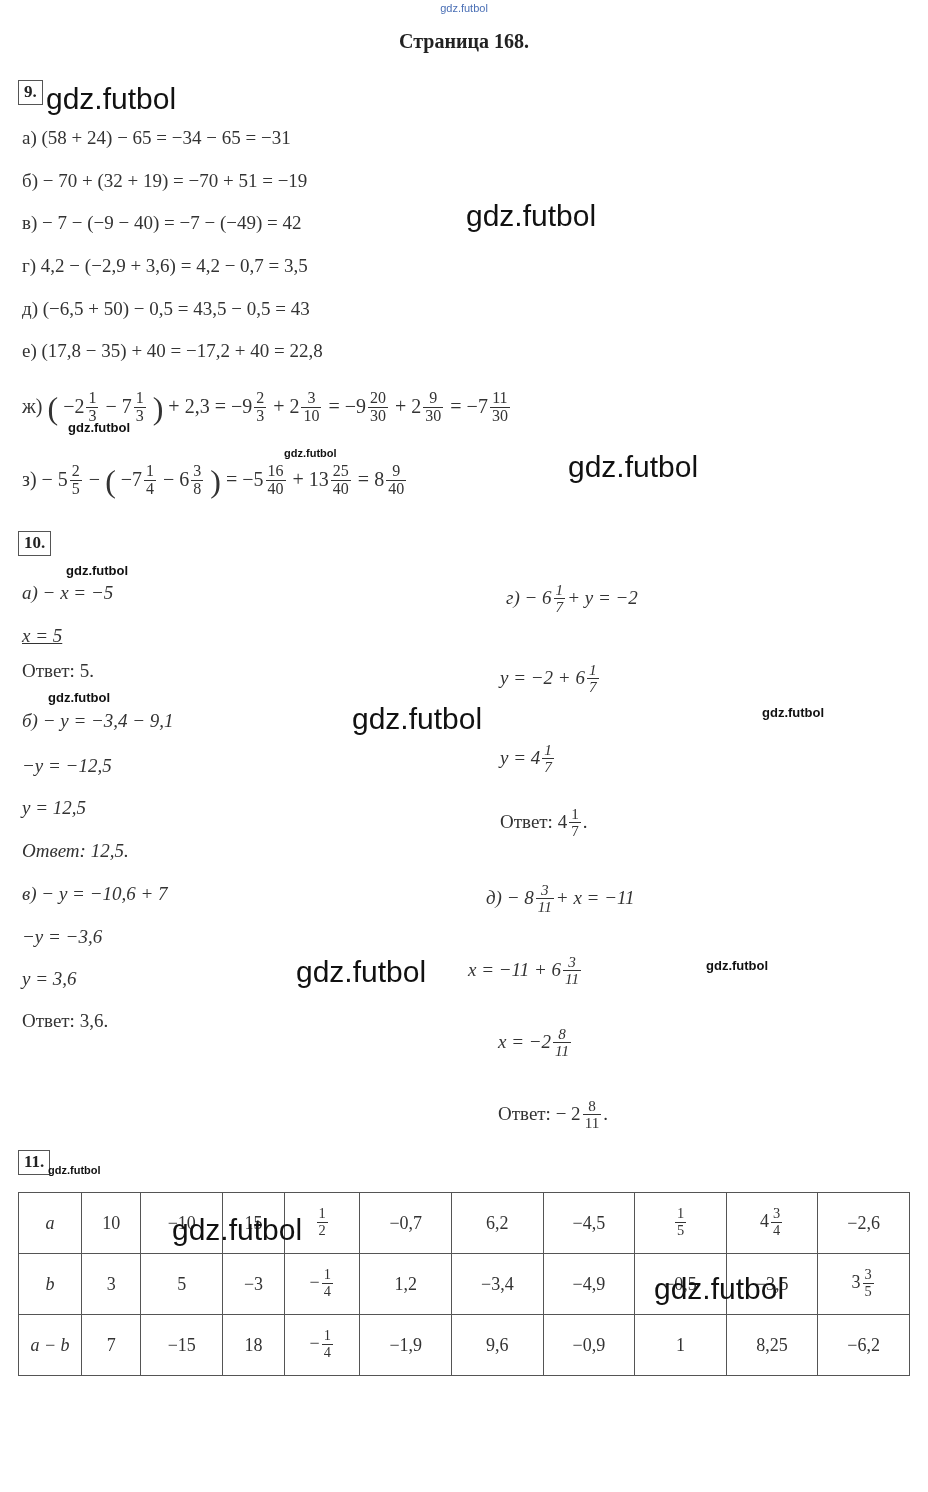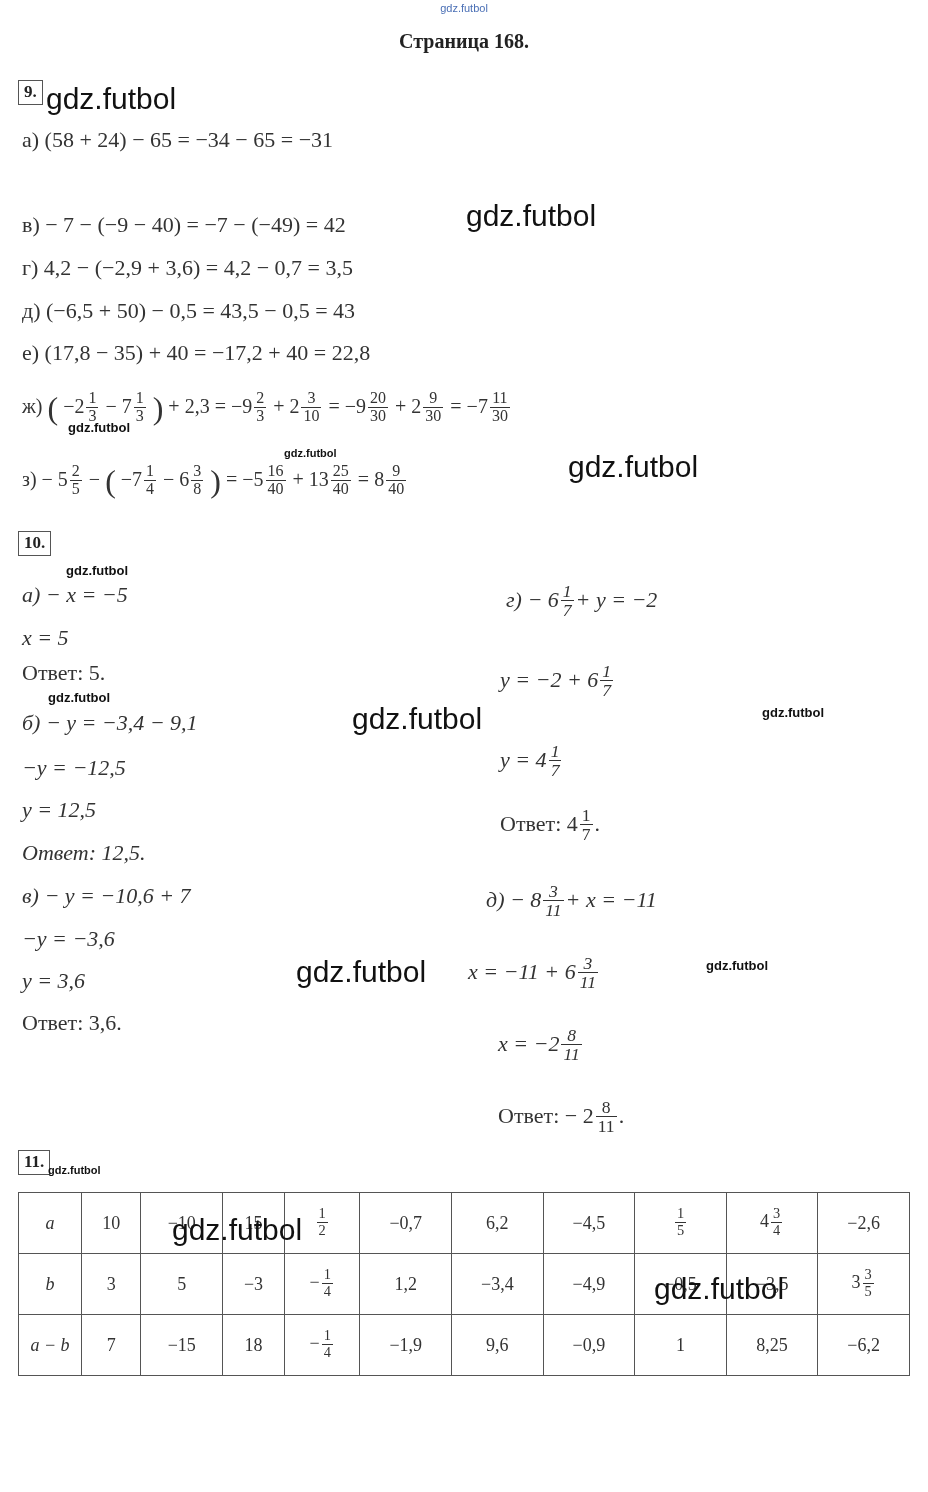--- a/index.html
+++ b/index.html
@@ -44,21 +44,21 @@
     position: absolute;
     border: 1px solid #555;
     padding: 1px 5px 2px 5px;
     font-weight: bold;
     font-size: 17px;
     color: #222;
     background: #fff;
   }
   .line {
     position: absolute;
-    font-size: 22px;
+    font-size: 19px;
     white-space: nowrap;
     color: #333;
   }
   .wm {
     position: absolute;
     font-family: "Liberation Sans", sans-serif;
     color: #111;
     white-space: nowrap;
     z-index: 5;
   }
@@ -106,20 +106,21 @@
 <div class="page">
 
   <div class="top-wm">gdz.futbol</div>
 
   <div class="page-title">Страница 168.</div>
 
   <div class="task-num" style="left:18px; top:80px;">9.</div>
   <div class="wm big" style="left:46px; top:82px;">gdz.futbol</div>
 
   <div class="line" style="left:22px; top:127px;">а) (58 + 24) − 65 = −34 − 65 = −31</div>
+  <div class="line" style="left:22px; top:170px;">б) − 70 + (32 + 19) = −70 + 51 = −19</div>
   <div class="line" style="left:22px; top:212px;">в) − 7 − (−9 − 40) = −7 − (−49) = 42</div>
   <div class="wm big" style="left:466px; top:199px;">gdz.futbol</div>
   <div class="line" style="left:22px; top:255px;">г) 4,2 − (−2,9 + 3,6) = 4,2 − 0,7 = 3,5</div>
   <div class="line" style="left:22px; top:298px;">д) (−6,5 + 50) − 0,5 = 43,5 − 0,5 = 43</div>
   <div class="line" style="left:22px; top:340px;">е) (17,8 − 35) + 40 = −17,2 + 40 = 22,8</div>
 
   <div class="line" style="left:22px; top:390px; font-size:20px;">
     <span>ж)</span>
     <span style="font-size:32px; vertical-align:middle;">(</span>
     <span class="mixed"><span>−2</span><span class="frac"><span class="num">1</span><span class="den">3</span></span></span>
@@ -157,21 +158,21 @@
     <span>=</span>
     <span class="mixed"><span>8</span><span class="frac"><span class="num">9</span><span class="den">40</span></span></span>
   </div>
 
   <div class="wm big" style="left:568px; top:450px;">gdz.futbol</div>
 
   <div class="task-num" style="left:18px; top:531px;text-align:center;">10.</div>
   <div class="wm small" style="left:66px; top:563px;">gdz.futbol</div>
 
   <div class="line italic" style="left:22px; top:582px;">а) − x = −5</div>
-  <div class="line italic" style="left:22px; top:625px;">x = 5</div>
+  <div class="line italic" style="left:22px; top:625px;text-decoration:underline;">x = 5</div>
   <div class="line" style="left:22px; top:660px;">Ответ: 5.</div>
 
   <div class="wm small" style="left:48px; top:690px;">gdz.futbol</div>
 
   <div class="line italic" style="left:22px; top:710px;">б) − y = −3,4 − 9,1</div>
   <div class="line italic" style="left:22px; top:755px;">−y = −12,5</div>
   <div class="line italic" style="left:22px; top:797px;text-align:right;">y = 12,5</div>
   <div class="line" style="left:22px; top:840px;font-style:italic;">Ответ: 12,5.</div>
 
   <div class="line italic" style="left:22px; top:883px;text-align:center;">в) − y = −10,6 + 7</div>

